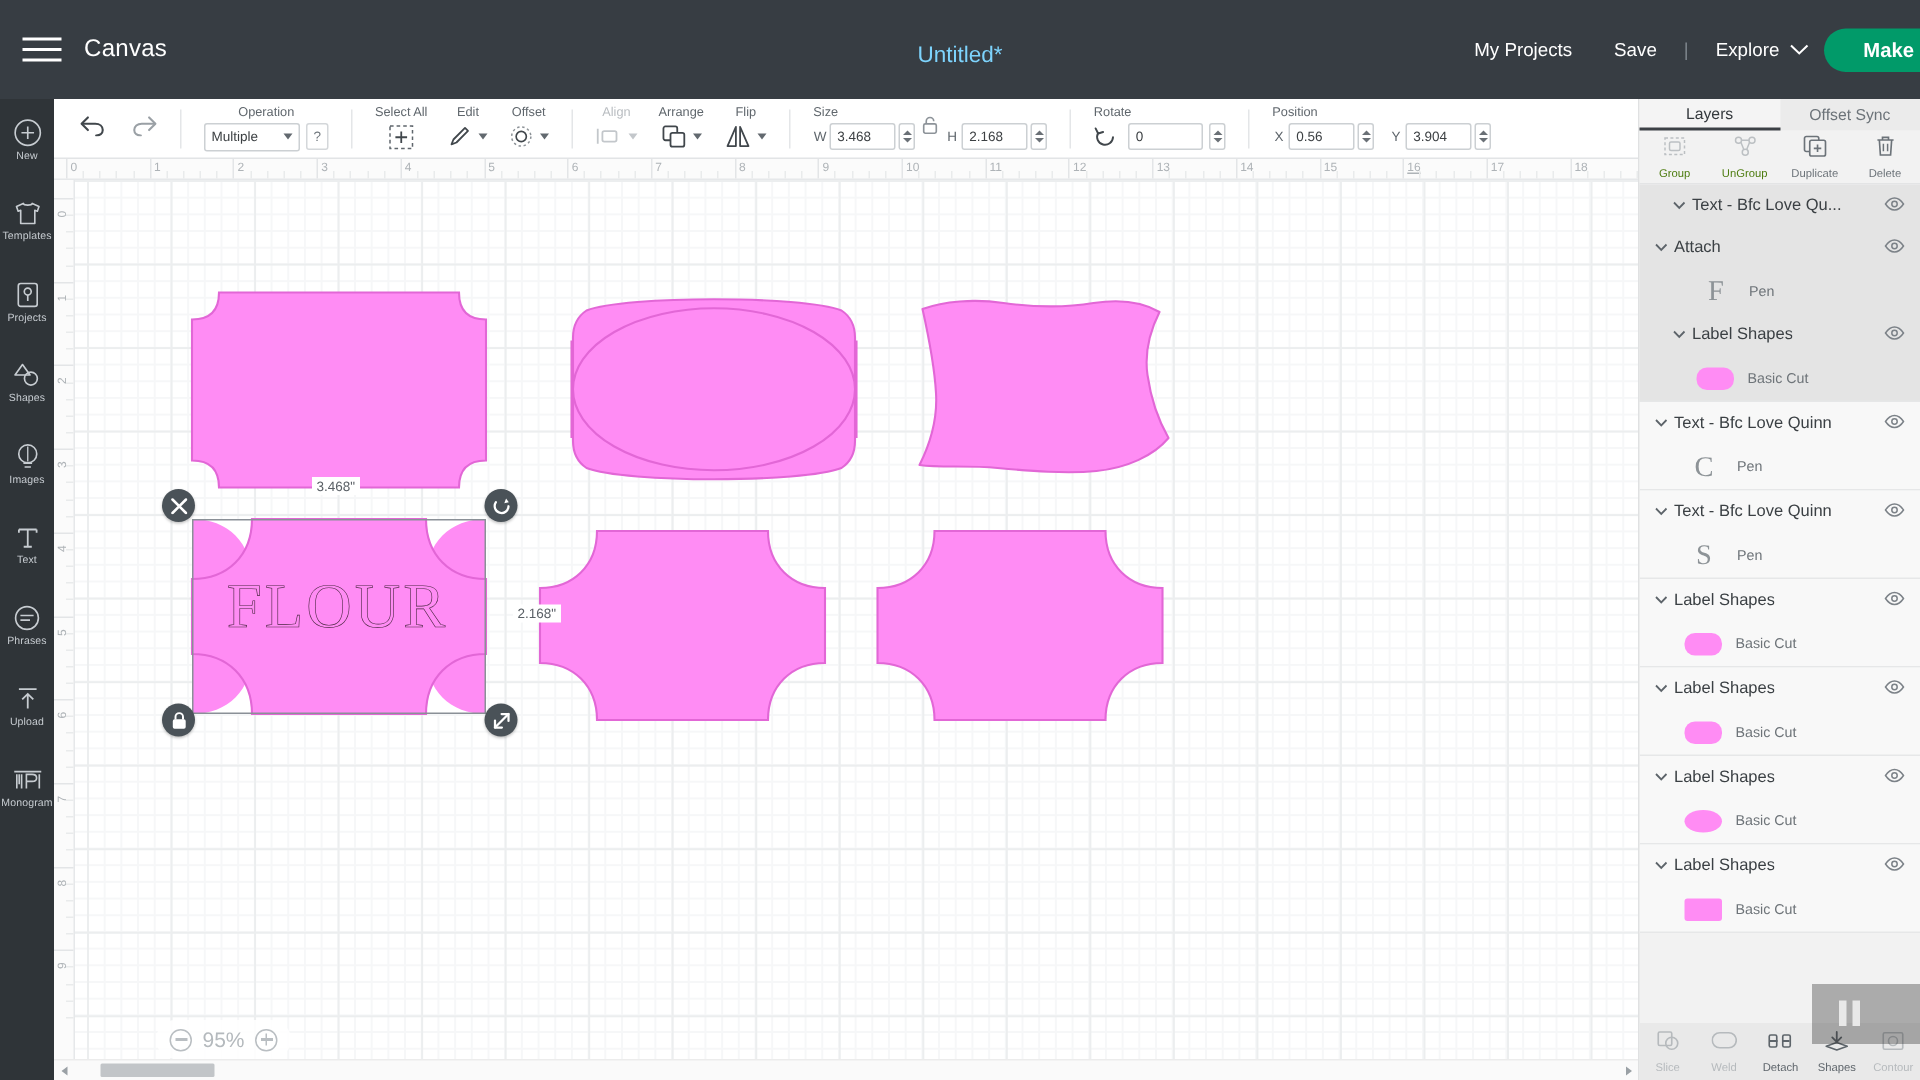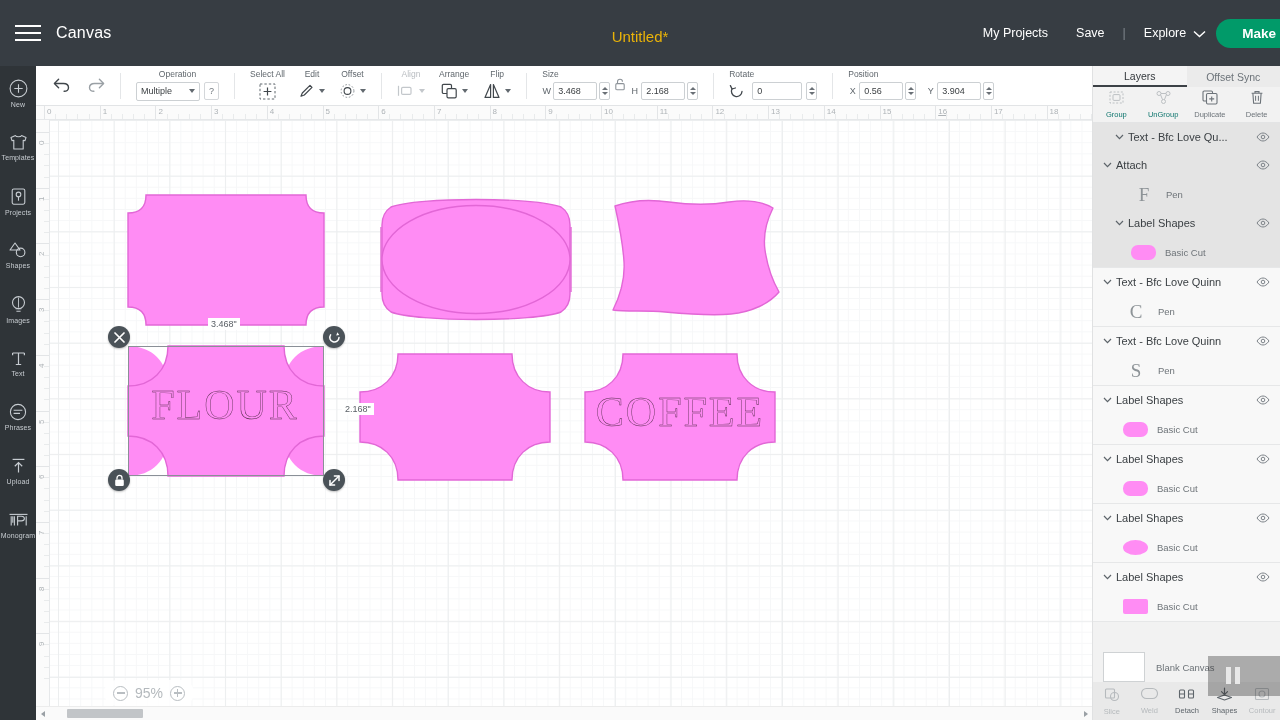--- a/index.html
+++ b/index.html
@@ -15,21 +15,21 @@
   .topbar{
     position:absolute; left:0; top:0; width:1280px; height:66px;
     background:#373d43; display:flex; align-items:center;
   }
   .hamburger{ width:56px; height:66px; display:flex; flex-direction:column;
     justify-content:center; align-items:center; gap:5px; cursor:pointer; }
   .hamburger span{ display:block; width:26px; height:2px; background:#fff; }
   .canvas-title{ color:#fff; font-size:16px; letter-spacing:.2px; }
   .doc-title{ position:absolute; left:0; right:0; top:0; height:72px;
     display:flex; align-items:center; justify-content:center;
-    color:#eab308; font-size:15px; pointer-events:none; }
+    color:#7dd3fc; font-size:15px; pointer-events:none; }
   .top-right{ position:absolute; right:0; top:0; height:66px;
     display:flex; align-items:center; gap:0; }
   .tr-link{ color:#fff; font-size:12.5px; padding:0 14px; cursor:pointer; white-space:nowrap;}
   .tr-sep{ color:#7d858c; font-size:12.5px; padding:0 4px;}
   .explore-wrap{ display:flex; align-items:center; gap:7px; padding:0 10px 0 14px; cursor:pointer;}
   .explore-wrap .cv{ display:block; }
   .makeit{
     background:#019A69; color:#fff; font-size:13.5px; font-weight:bold;
     border-radius:20px; height:29px; padding:0 26px; display:flex;
     align-items:center; margin-right:-34px; cursor:pointer;
@@ -162,21 +162,21 @@
   
   .rpanel{ position:absolute; right:0; top:66px; width:188px; height:654px;
     background:#f2f2f2; border-left:1px solid #e0e1e2;}
   .rtabs{ display:flex; height:21px; background:#ebebeb; }
   .rtab{ flex:1; display:flex;align-items:center;justify-content:center;
     font-size:10.5px; color:#6c7379; cursor:pointer;}
   .rtab.active{ background:#f4f4f4; color:#34393d; border-bottom:2px solid #3c4146;}
   .ractions{ display:flex; height:36px; background:#f2f2f2; border-bottom:1px solid #e3e4e5;}
   .raction{ flex:1; display:flex; flex-direction:column; align-items:center;
     justify-content:center; gap:1px; cursor:pointer; color:#6c7379;}
-  .raction.dim{ color:#0f766e; }
+  .raction.dim{ color:#4d7c0f; }
   .raction .rlbl{ font-size:7.5px; }
   .layers{ height:523px; overflow:hidden; position:relative;}
   .lgroup{ border-bottom:1px solid #e6e7e8; background:#f8f8f8;}
   .lgroup.sel{ background:#e4e4e4; }
   .lrow{ display:flex; align-items:center; height:28px; padding-left:8px; position:relative;}
   .lrow .chev{ width:12px; display:flex; align-items:center; justify-content:center; cursor:pointer;}
   .lname{ font-size:11px; color:#3b4044; margin-left:3px; overflow:hidden;
      text-overflow:ellipsis; white-space:nowrap; max-width:128px;}
   .lrow.indent{ padding-left:20px; }
   .eye{ position:absolute; right:10px; top:50%; transform:translateY(-50%); cursor:pointer;}
@@ -731,21 +731,20 @@
         <svg width="190" height="126" viewBox="0 0 190 126">
           <path d="M38 0 H152 C152 23 168 38 190 38 V88 C168 88 152 103 152 126 H38 C38 103 22 88 0 88 V38 C22 38 38 23 38 0 Z" fill="#FF8CF4" stroke="#E267D6" stroke-width="1.4"></path>
         </svg>
       </div>
 
       <div class="shape" style="left:535px; top:234px;">
         <svg width="190" height="126" viewBox="0 0 190 126">
           <path d="M38 0 H152 C152 23 168 38 190 38 V88 C168 88 152 103 152 126 H38 C38 103 22 88 0 88 V38 C22 38 38 23 38 0 Z" fill="#FF8CF4" stroke="#E267D6" stroke-width="1.4"></path>
         </svg>
       </div>
-      <div class="lbl-text" style="left:538px; top:268px; font-size:42px; width:184px; text-align:center;">COFFEE</div>
 
       <div class="selbox" style="left:78px; top:226px; width:196px; height:130px;"></div>
 
       <div class="dimlabel" style="left:158px; top:198px;">3.468"</div>
       <div class="dimlabel" style="left:292px; top:283px;">2.168"</div>
 
       <div class="handle" style="left:58px; top:206px;">
         <svg width="11" height="11" viewBox="0 0 11 11">
             <path d="M1 1l9 9M10 1l-9 9" stroke="#fff" stroke-width="1.7" stroke-linecap="round"></path>
           </svg>
@@ -1017,24 +1016,20 @@
               </svg>
           </span>
         </div>
         <div class="lchild">
           <span class="swatch sq"></span>
           <span class="ctype">Basic Cut</span>
         </div>
       </div>
     </div>
 
-    <div class="blankrow">
-      <div class="blankthumb"></div>
-      <div class="blanklbl">Blank Canvas</div>
-    </div>
 
     <div class="rbottom">
       <div class="rbtn">
         <span>
           <svg width="16" height="15" viewBox="0 0 16 15">
               <rect x="1.5" y="2" width="9" height="9" rx="1" fill="none" stroke="#b6babd" stroke-width="1.1"></rect>
               <circle cx="10.5" cy="9.5" r="4" fill="none" stroke="#b6babd" stroke-width="1.1"></circle>
             </svg>
         </span>
         <span class="rbl">Slice</span>

